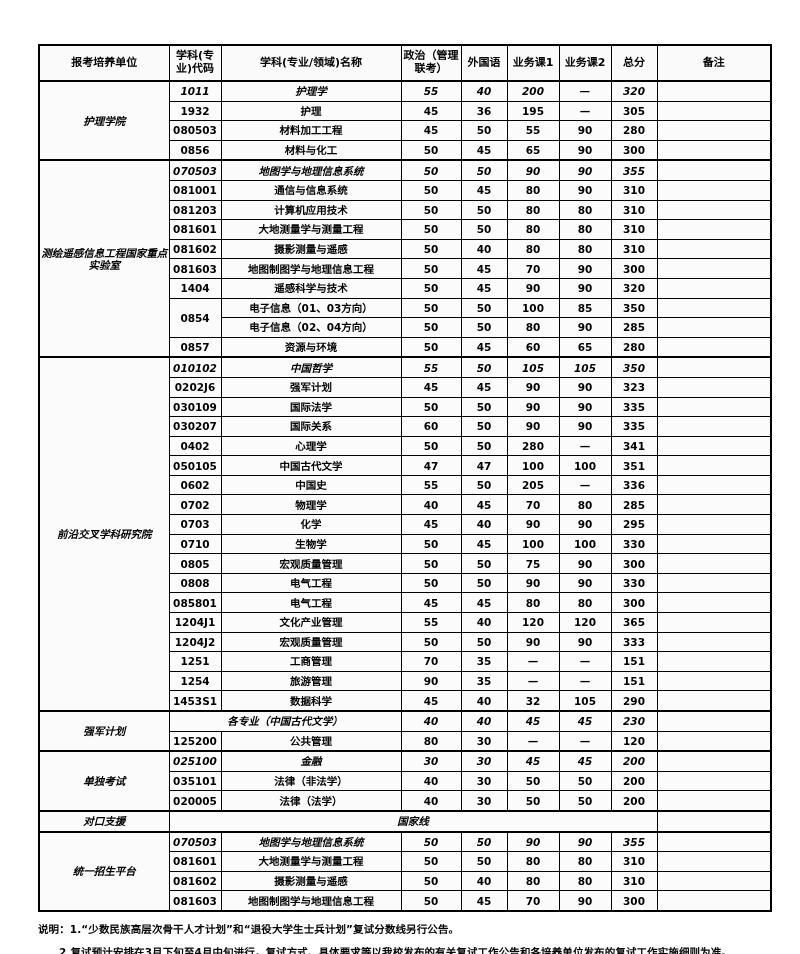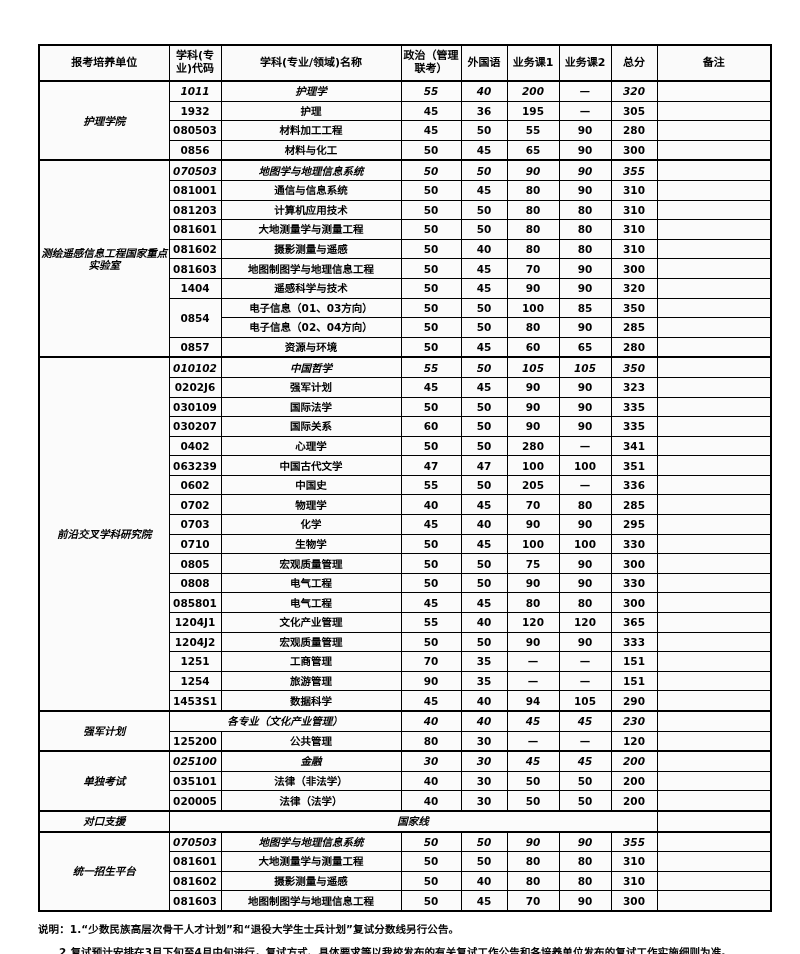--- a/index.html
+++ b/index.html
@@ -301,21 +301,21 @@
           <td>0402</td>
           <td class="name-cell">心理学</td>
           <td>50</td>
           <td>50</td>
           <td>280</td>
           <td>—</td>
           <td>341</td>
           <td></td>
         </tr>
         <tr>
-          <td>063239</td>
+          <td>050105</td>
           <td class="name-cell">中国古代文学</td>
           <td>47</td>
           <td>47</td>
           <td>100</td>
           <td>100</td>
           <td>351</td>
           <td></td>
         </tr>
         <tr>
           <td>0602</td>
@@ -425,28 +425,28 @@
           <td>—</td>
           <td>—</td>
           <td>151</td>
           <td></td>
         </tr>
         <tr>
           <td>1453S1</td>
           <td class="name-cell">数据科学</td>
           <td>45</td>
           <td>40</td>
-          <td>94</td>
+          <td>32</td>
           <td>105</td>
           <td>290</td>
           <td></td>
         </tr>
         <tr class="section-start">
           <td class="unit-cell" rowspan="2">强军计划</td>
-          <td colspan="2" class="name-cell">各专业（文化产业管理）</td>
+          <td colspan="2" class="name-cell">各专业（中国古代文学）</td>
           <td>40</td>
           <td>40</td>
           <td>45</td>
           <td>45</td>
           <td>230</td>
           <td></td>
         </tr>
         <tr>
           <td>125200</td>
           <td class="name-cell">公共管理</td>

